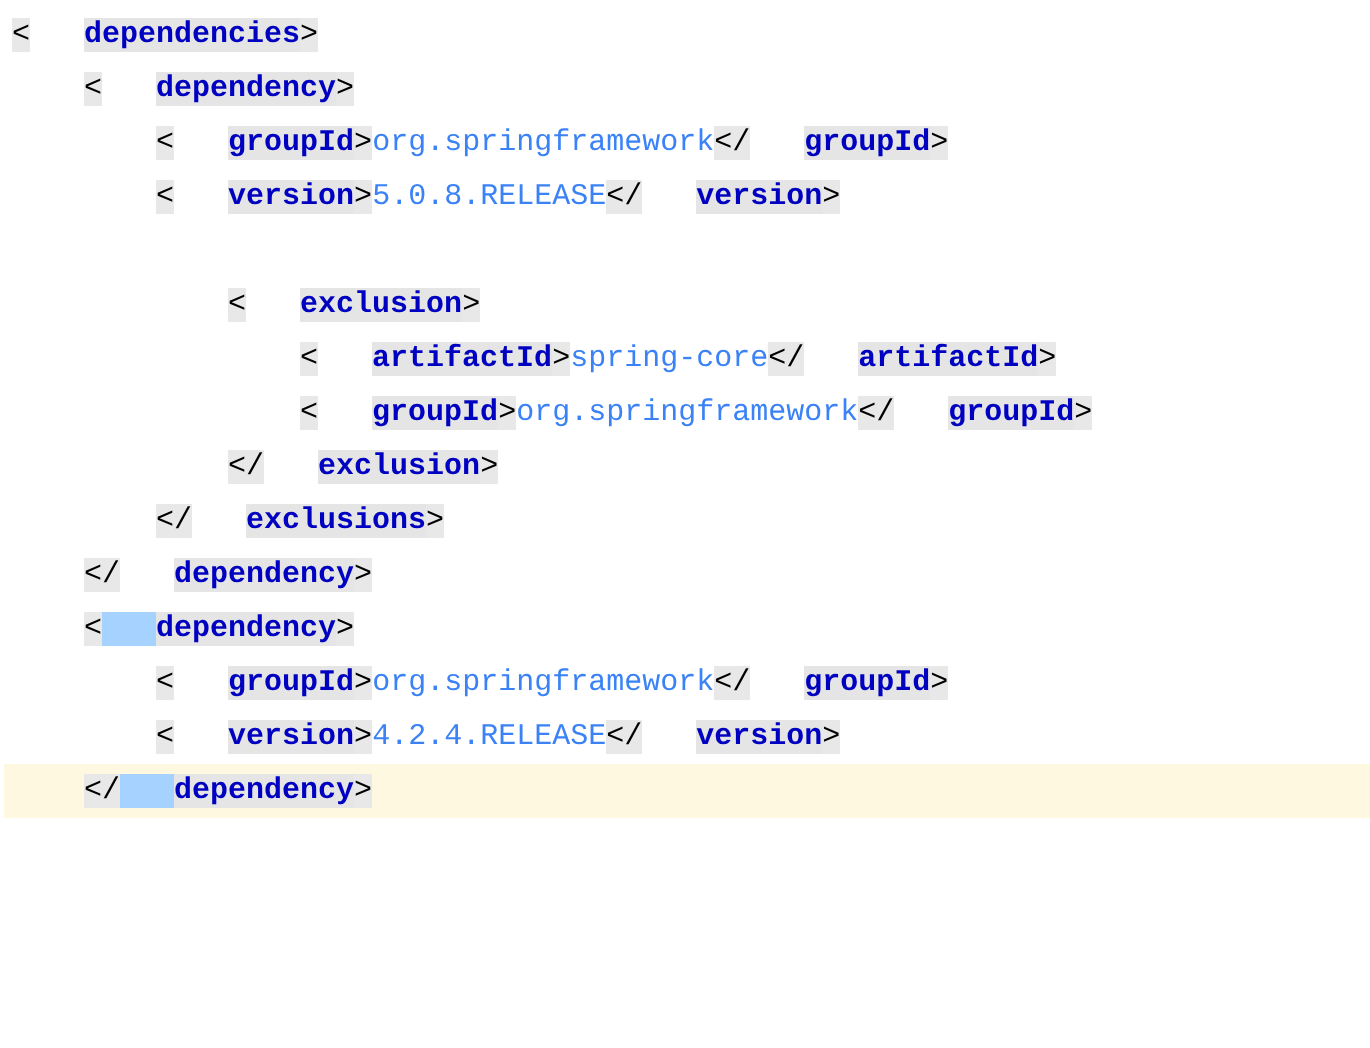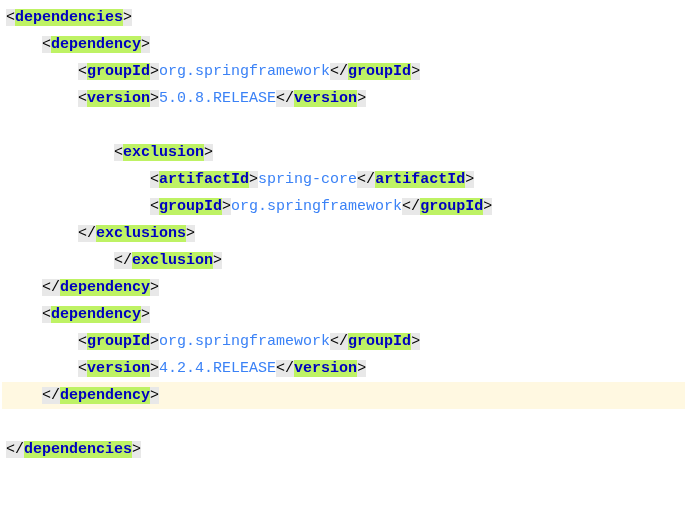--- a/index.html
+++ b/index.html
@@ -9,40 +9,39 @@
     font-size: 15px;
     line-height: 27px;
     background: #ffffff;
     color: #000000;
   }
   .line {
     white-space: pre;
     padding-left: 4px;
   }
   .bracket { color: #000000; background: #e8e8e8; }
-  .tag { color: #0000c0; font-weight: bold; background: #bef264; }
+  .tag { color: #0000c0; font-weight: bold; background: #e5e5e5; margin-left: 27px; }
   .txt { color: #3b82f6; }
   .sel { background: #a6d2ff; }
   .hl-line { background: #fff8e1; }
   .blank { height: 27px; }
 </style>
 </head>
 <body>
 
 <div id="code">
     <div class="line"><span class="txt"></span><span><span class="bracket">&lt;</span><span class="tag">dependencies</span><span class="bracket">&gt;</span></span></div>
     <div class="line"><span class="txt">    </span><span><span class="bracket">&lt;</span><span class="tag">dependency</span><span class="bracket">&gt;</span></span></div>
     <div class="line"><span class="txt">        </span><span><span class="bracket">&lt;</span><span class="tag">groupId</span><span class="bracket">&gt;</span><span class="txt">org.springframework</span><span class="bracket">&lt;/</span><span class="tag">groupId</span><span class="bracket">&gt;</span></span></div>
     <div class="line"><span class="txt">        </span><span><span class="bracket">&lt;</span><span class="tag">version</span><span class="bracket">&gt;</span><span class="txt">5.0.8.RELEASE</span><span class="bracket">&lt;/</span><span class="tag">version</span><span class="bracket">&gt;</span></span></div>
     <div class="line"><span class="txt">        </span></div>
     <div class="line"><span class="txt">            </span><span><span class="bracket">&lt;</span><span class="tag">exclusion</span><span class="bracket">&gt;</span></span></div>
     <div class="line"><span class="txt">                </span><span><span class="bracket">&lt;</span><span class="tag">artifactId</span><span class="bracket">&gt;</span><span class="txt">spring-core</span><span class="bracket">&lt;/</span><span class="tag">artifactId</span><span class="bracket">&gt;</span></span></div>
     <div class="line"><span class="txt">                </span><span><span class="bracket">&lt;</span><span class="tag">groupId</span><span class="bracket">&gt;</span><span class="txt">org.springframework</span><span class="bracket">&lt;/</span><span class="tag">groupId</span><span class="bracket">&gt;</span></span></div>
+    <div class="line"><span class="txt">            </span><span><span class="bracket">&lt;/</span><span class="tag">exclusion</span><span class="bracket">&gt;</span></span></div>
     <div class="line"><span class="txt">        </span><span><span class="bracket">&lt;/</span><span class="tag">exclusions</span><span class="bracket">&gt;</span></span></div>
-    <div class="line"><span class="txt">            </span><span><span class="bracket">&lt;/</span><span class="tag">exclusion</span><span class="bracket">&gt;</span></span></div>
     <div class="line"><span class="txt">    </span><span><span class="bracket">&lt;/</span><span class="tag">dependency</span><span class="bracket">&gt;</span></span></div>
     <div class="line"><span class="txt">    </span><span class="sel"><span class="bracket">&lt;</span><span class="tag">dependency</span><span class="bracket">&gt;</span></span></div>
     <div class="line"><span class="txt">        </span><span><span class="bracket">&lt;</span><span class="tag">groupId</span><span class="bracket">&gt;</span><span class="txt">org.springframework</span><span class="bracket">&lt;/</span><span class="tag">groupId</span><span class="bracket">&gt;</span></span></div>
     <div class="line"><span class="txt">        </span><span><span class="bracket">&lt;</span><span class="tag">version</span><span class="bracket">&gt;</span><span class="txt">4.2.4.RELEASE</span><span class="bracket">&lt;/</span><span class="tag">version</span><span class="bracket">&gt;</span></span></div>
     <div class="line hl-line"><span class="txt">    </span><span class="sel"><span class="bracket">&lt;/</span><span class="tag">dependency</span><span class="bracket">&gt;</span></span></div>
     <div class="blank"></div>
-    <div class="line"><span class="txt"></span><span><span class="bracket">&lt;/</span><span class="tag">dependencies</span><span class="bracket">&gt;</span></span></div>
   </div>
 
 </body></html>

